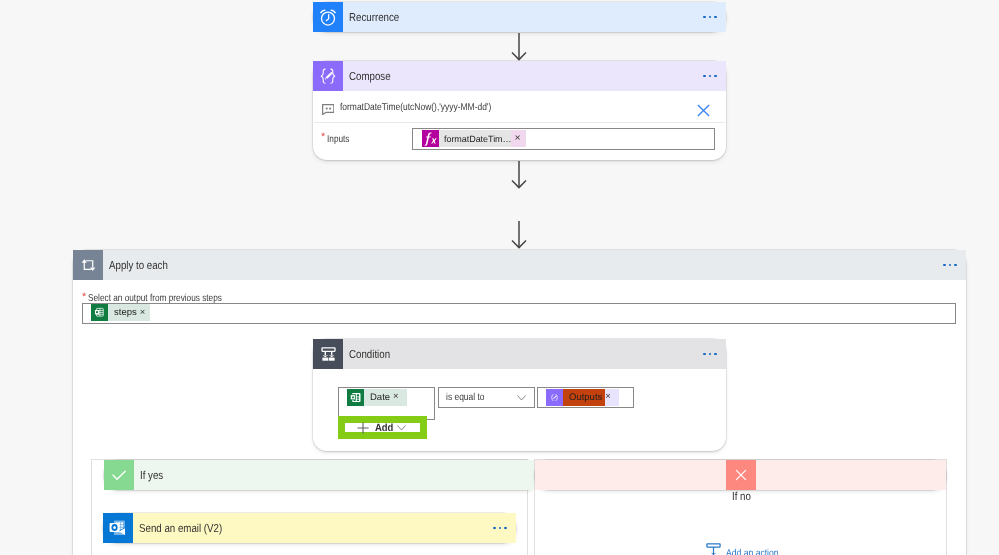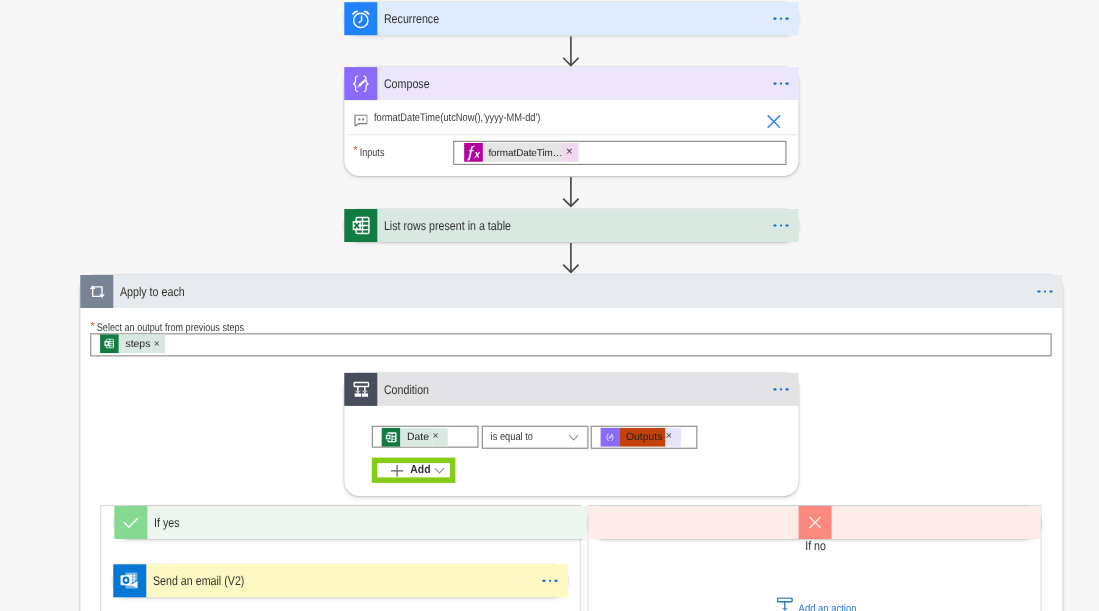--- a/index.html
+++ b/index.html
@@ -49,32 +49,32 @@
   #arrow-2{left:511px;top:161px;}
   #card-listrows{left:313px;top:190px;width:413px;height:30px;}
   #arrow-3{left:511px;top:221px;}
   #card-applytoeach{left:73px;top:250px;width:893px;height:330px;}
   #ate-select-label{position:absolute;left:9px;top:41px;white-space:nowrap;line-height:12px;}
   #ate-select-field{left:9px;top:53px;width:874px;height:21px;}
   #ate-select-field .token{margin:0 0 0 8px;}
   #ate-select-field .tkico svg{width:13px;height:13px;}
   #card-condition{left:240px;top:89px;width:413px;height:112px;}
   
-  #cond-left{left:25px;top:48px;width:97px;height:20px;}
+  #cond-left{left:25px;top:48px;width:97px;height:33px;}
   #cond-left .tkico svg{width:13px;height:13px;}
   #cond-right .tkico svg{width:13px;height:13px;}
   #cond-left .token{margin:0.5px 0 0 8px;}
   #cond-op{left:125px;top:48px;width:97px;height:21px;display:flex;align-items:center;}
   #cond-op-text{font-size:10px;color:#3b3a39;margin-left:7px;display:inline-block;
                  transform:scaleX(.845);transform-origin:left center;white-space:nowrap;}
   #cond-op-chev{margin-left:auto;margin-right:8px;display:flex;align-items:center;}
   #cond-right{left:224px;top:48px;width:97px;height:21px;}
   #cond-right .token{margin:0.5px 0 0 8px;}
-  #cond-add{position:absolute;left:25px;top:77px;width:76px;height:23px;box-sizing:border-box;
-            border:5px solid #84cc16;background:#fff;display:flex;}
+  #cond-add{position:absolute;left:25px;top:77px;width:89px;height:23px;box-sizing:border-box;
+            border:7px solid #84cc16;background:#fff;display:flex;align-items:center;}
   #cond-add-plus{margin-left:12px;display:flex;align-items:center;}
   #cond-add-label{font-size:10.5px;font-weight:bold;color:#323130;margin-left:6px;display:inline-block;
                   transform:scaleX(.9);transform-origin:left center;}
   #cond-add-chev{margin-left:2px;display:flex;align-items:center;}
 
   .branch{position:absolute;background:#fff;border:1px solid #e1dfdd;box-sizing:border-box;}
   #branch-yes{left:18px;top:209px;width:437px;height:130px;}
   #branch-no{left:461px;top:209px;width:413px;height:130px;}
   #card-ifyes{left:12px;top:0px;width:435px;height:30px;}
   #card-ifno{left:0px;top:0px;width:411px;height:30px;}
@@ -165,39 +165,20 @@
     </div>
   </div>
 
   <div class="arrow" id="arrow-2">
     <svg width="16" height="28" viewBox="0 0 16 28">
       <path d="M8 0 V26" fill="none" stroke="#484644" stroke-width="1.5"></path>
       <path d="M1 19.5 L8 26.6 L15 19.5" fill="none" stroke="#484644" stroke-width="1.5" stroke-linecap="butt" stroke-linejoin="miter"></path>
     </svg>
   </div>
 
-  <div class="card shadow" id="card-listrows">
-    <div class="card-head" style="background:#d9e9e2;">
-      <div class="card-icon" style="background:#107c41;">
-        <svg width="24" height="24" viewBox="0 0 24 24" fill="none" aria-hidden="true">
-          <rect x="7.7" y="4.7" width="11.7" height="14.6" rx="1.2" stroke="#fff" stroke-width="1.3"></rect>
-          <path d="M13.55 4.7v14.6" stroke="#fff" stroke-width="1.3"></path>
-          <path d="M7.7 8.3h11.7M7.7 12.0h11.7M7.7 15.7h11.7" stroke="#fff" stroke-width="1.25"></path>
-          <rect x="4.6" y="8.0" width="7.4" height="8.2" fill="#fff"></rect>
-          <path d="M6.1 9.6 10.5 14.6 M10.5 9.6 6.1 14.6" stroke="#107c41" stroke-width="1.7" stroke-linecap="butt"></path>
-        </svg>
-      </div>
-      <div class="card-title">List rows present in a table</div>
-      <div class="ellipsis">
-          <i></i>
-          <i></i>
-          <i></i>
-        </div>
-    </div>
-  </div>
 
   <div class="arrow" id="arrow-3">
     <svg width="16" height="28" viewBox="0 0 16 28">
       <path d="M8 0 V26" fill="none" stroke="#484644" stroke-width="1.5"></path>
       <path d="M1 19.5 L8 26.6 L15 19.5" fill="none" stroke="#484644" stroke-width="1.5" stroke-linecap="butt" stroke-linejoin="miter"></path>
     </svg>
   </div>
 
   <div class="card shadow" id="card-applytoeach">
     <div class="card-head" style="background:#e8ebee;">

